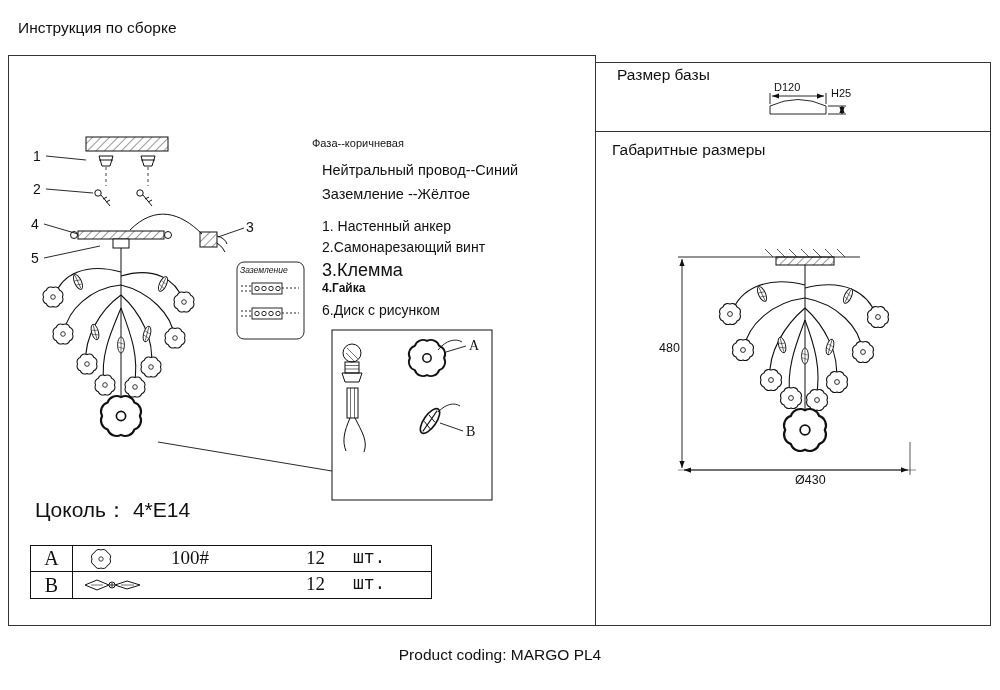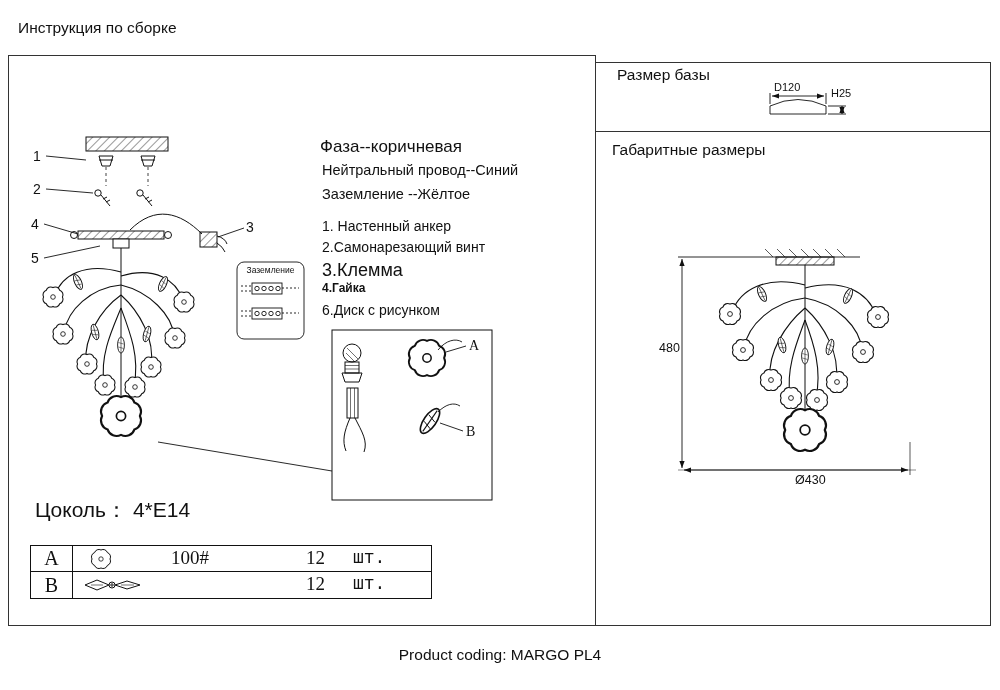--- a/index.html
+++ b/index.html
@@ -221,31 +221,31 @@
     </g>
   </g>
 </svg>
 
 <div class="t" style="left:33px;top:148px;font-size:14px;">1</div>
 <div class="t" style="left:33px;top:181px;font-size:14px;">2</div>
 <div class="t" style="left:31px;top:216px;font-size:14px;">4</div>
 <div class="t" style="left:31px;top:250px;font-size:14px;">5</div>
 <div class="t" style="left:246px;top:219px;font-size:14px;">3</div>
 
-<div class="t" style="left:320px;top:137px;font-size:17px;">Фаза--коричневая</div>
+<div class="t" style="left:312px;top:137px;font-size:11px;">Фаза--коричневая</div>
 <div class="t" style="left:322px;top:162px;font-size:14.5px;">Нейтральный провод--Синий</div>
 <div class="t" style="left:322px;top:186px;font-size:14.5px;">Заземление --Жёлтое</div>
 
 <div class="t" style="left:322px;top:218px;font-size:14px;">1. Настенный анкер</div>
 <div class="t" style="left:322px;top:239px;font-size:14px;">2.Самонарезающий винт</div>
 <div class="t" style="left:322px;top:260px;font-size:18px;">3.Клемма</div>
 <div class="t" style="left:322px;top:281px;font-size:12px;font-weight:bold;">4.Гайка</div>
 <div class="t" style="left:322px;top:302px;font-size:14px;">6.Диск с рисунком</div>
 
-<div class="t" style="left:240px;top:265px;width:61px;text-align:center;font-size:8.5px;">Заземление</div>
+<div class="t" style="left:240px;top:265px;width:61px;font-size:8.5px;font-style:italic;">Заземление</div>
 
 <div class="t serif" style="left:469px;top:338px;font-size:14px;">A</div>
 <div class="t serif" style="left:466px;top:424px;font-size:14px;">B</div>
 
 <div class="t" style="left:35px;top:496px;font-size:21px;">Цоколь：  4*E14</div>
 
 <div class="ptable">
   <div class="prow first">
     <div class="pletter">A</div>
     <div class="pcontent">

